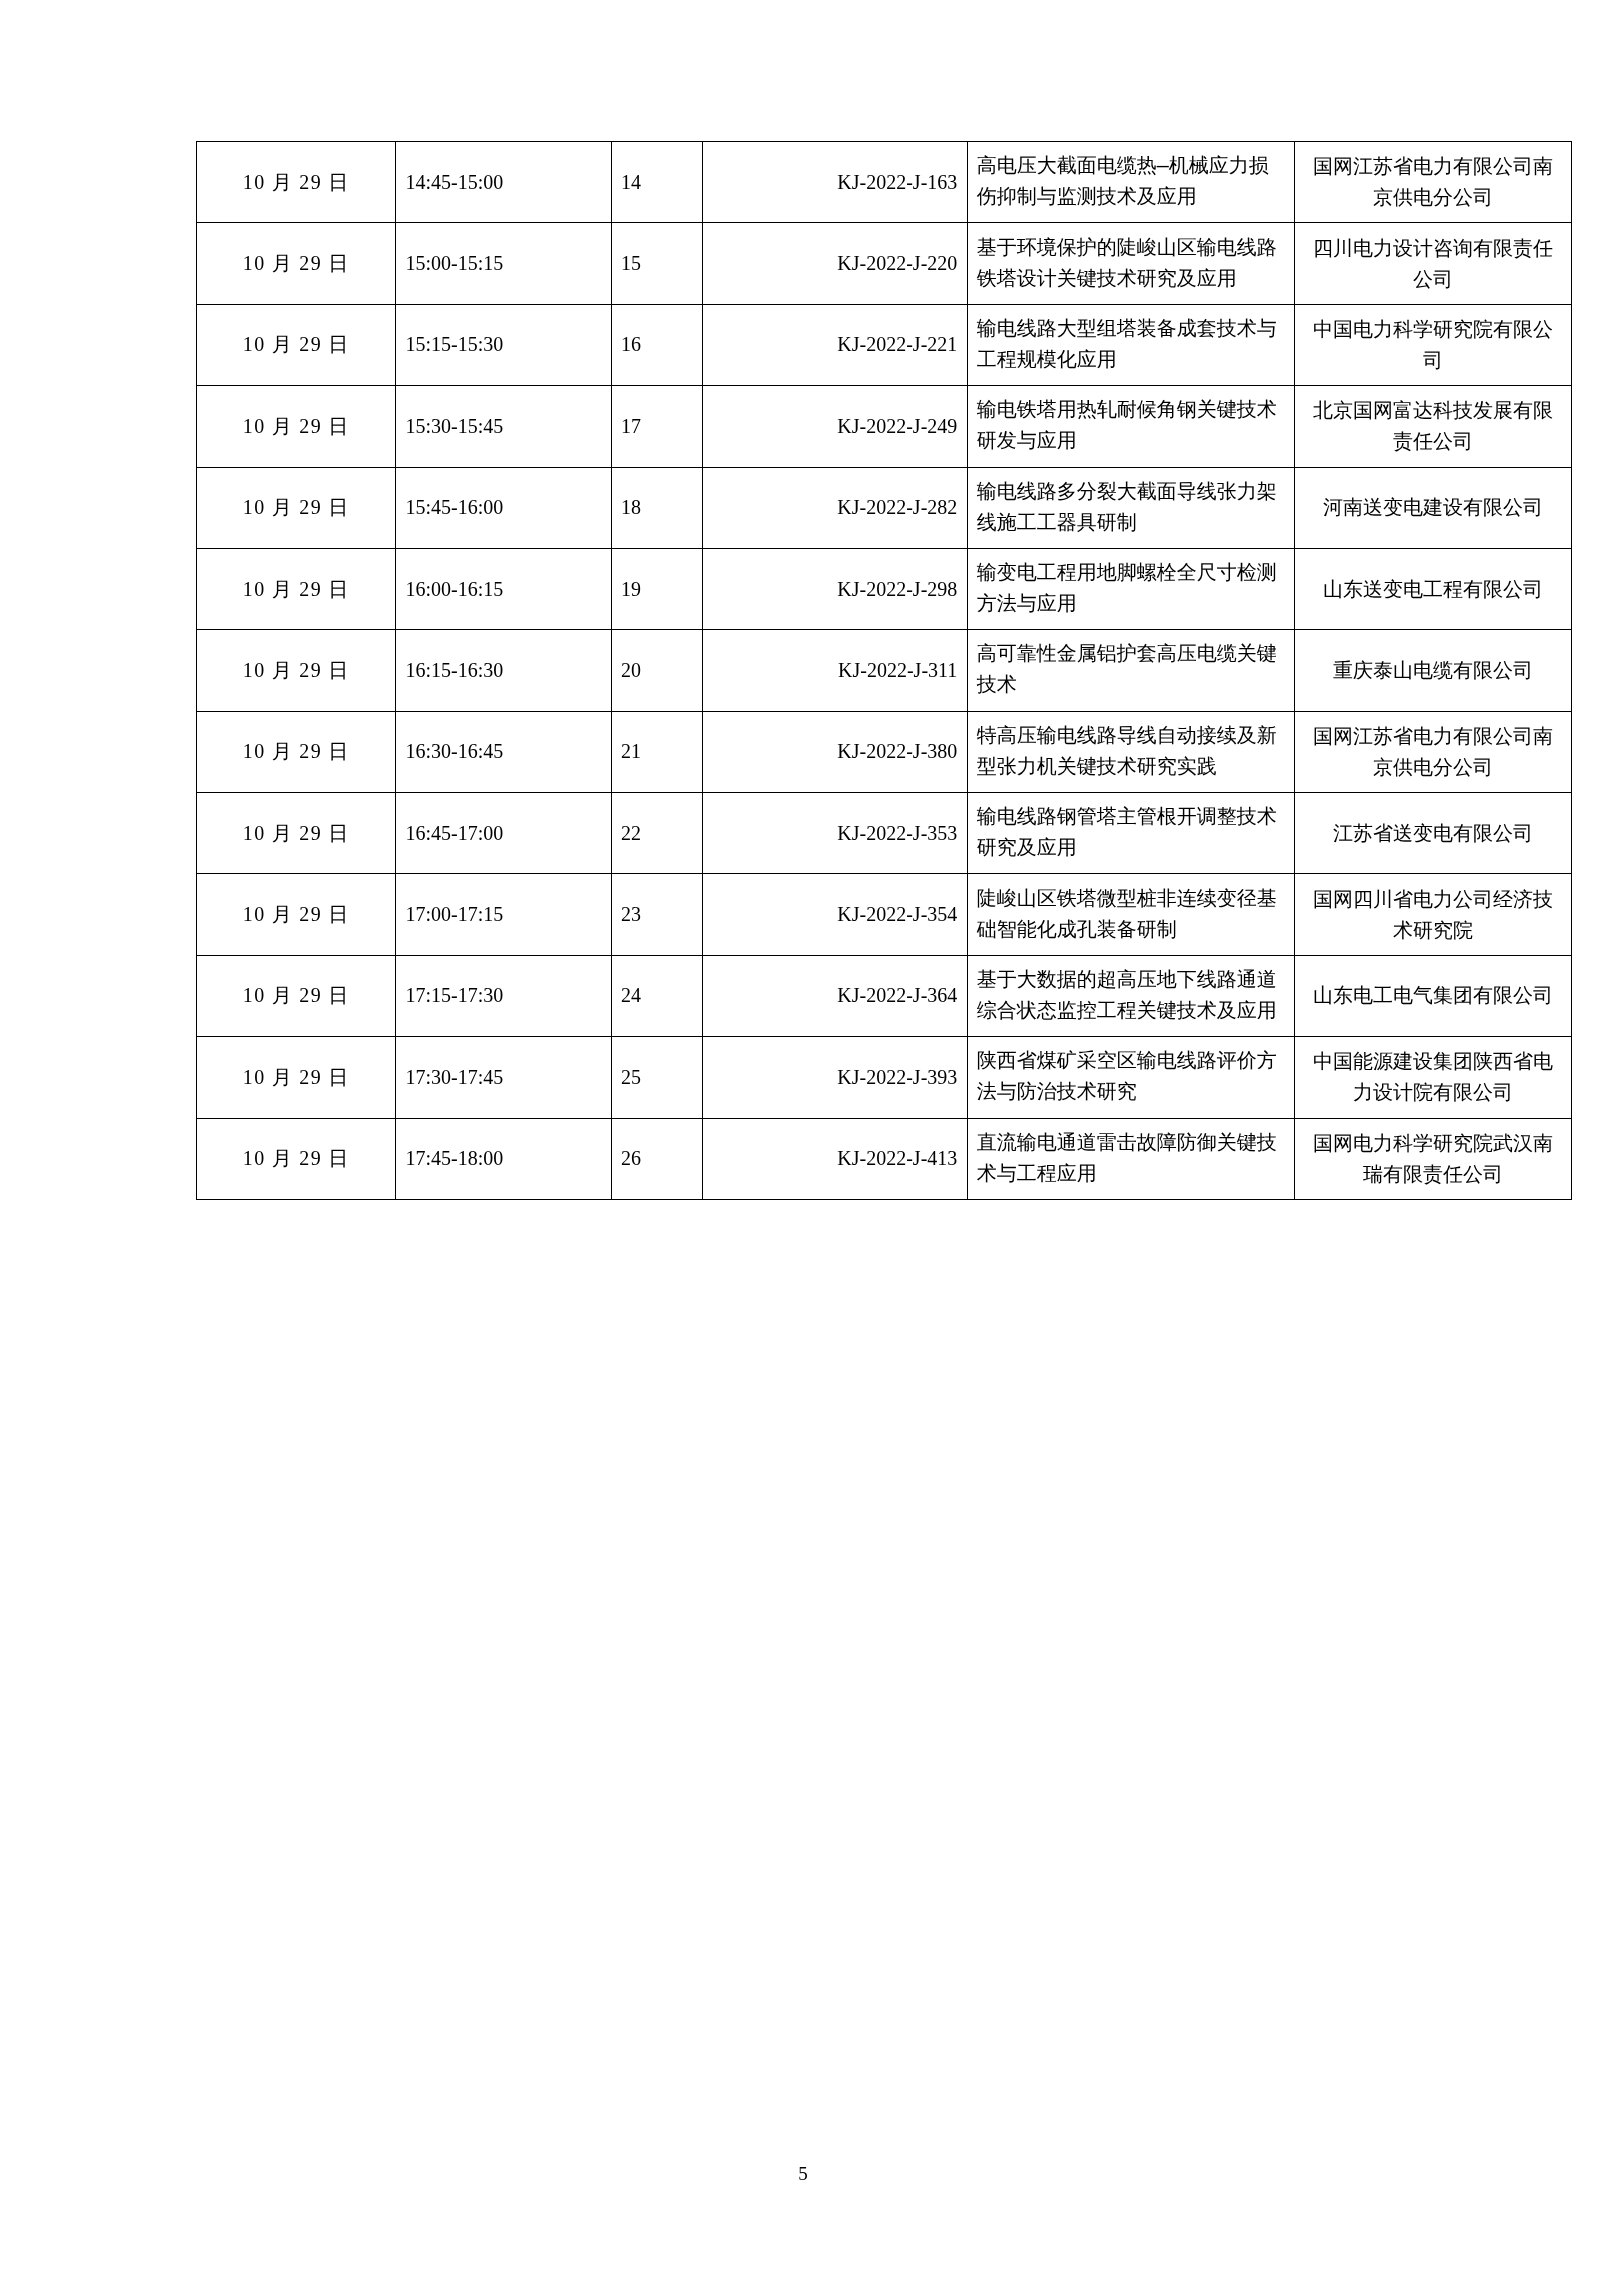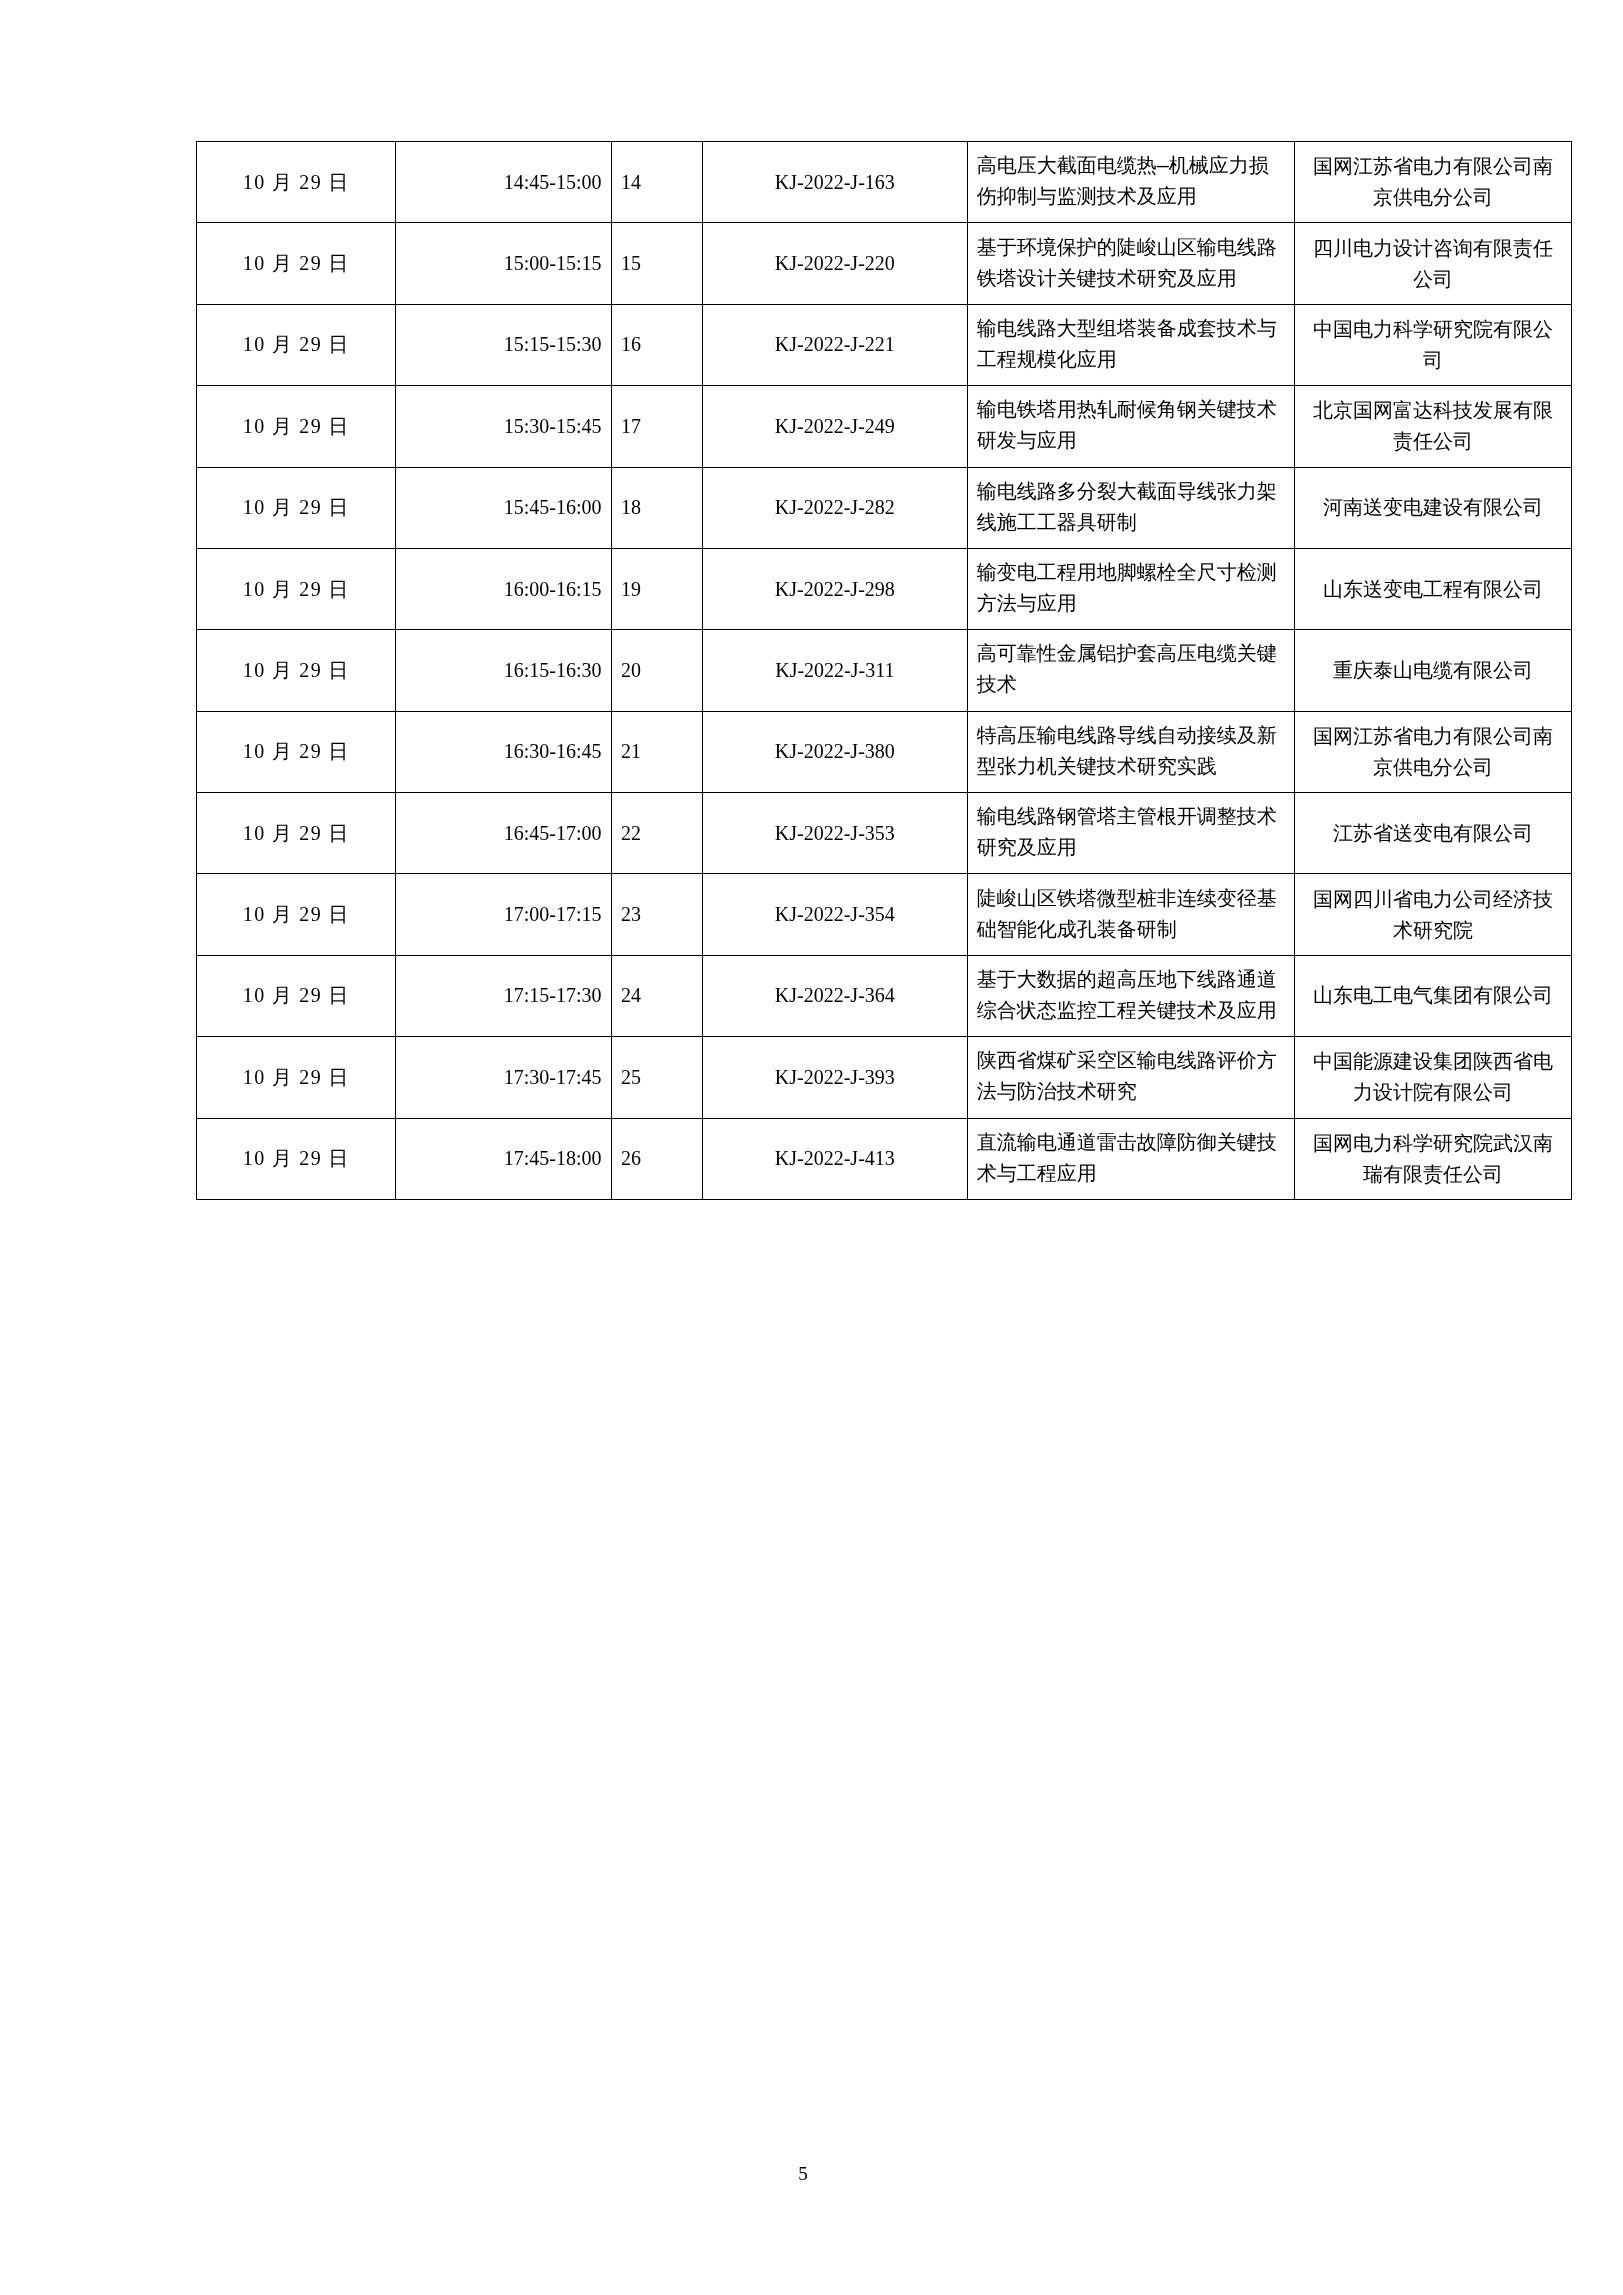--- a/index.html
+++ b/index.html
@@ -34,29 +34,29 @@
     line-height: 1.55;
   }
   td.col-date {
     width: 180px;
     text-align: center;
     white-space: nowrap;
     letter-spacing: 1.3px;
   }
   td.col-time {
     width: 196px;
-    text-align: right;
+    text-align: left;
     white-space: nowrap;
   }
   td.col-no {
     width: 72px;
   }
   td.col-code {
     width: 245px;
-    text-align: center;
+    text-align: right;
     white-space: nowrap;
   }
   td.col-title {
     width: 308px;
     text-align: left;
     font-family: Liberation Mono, monospace;
   }
   td.col-org {
     width: 258px;
     text-align: center;

